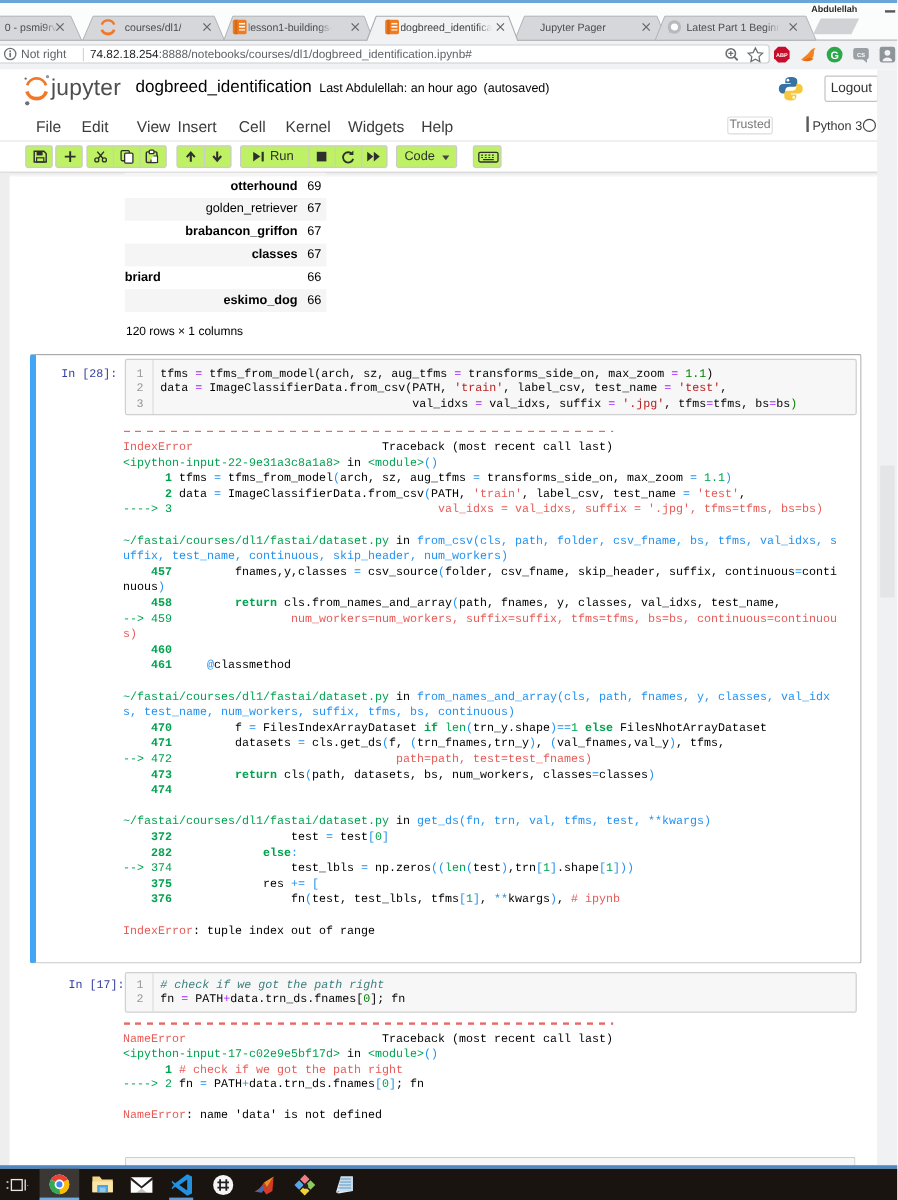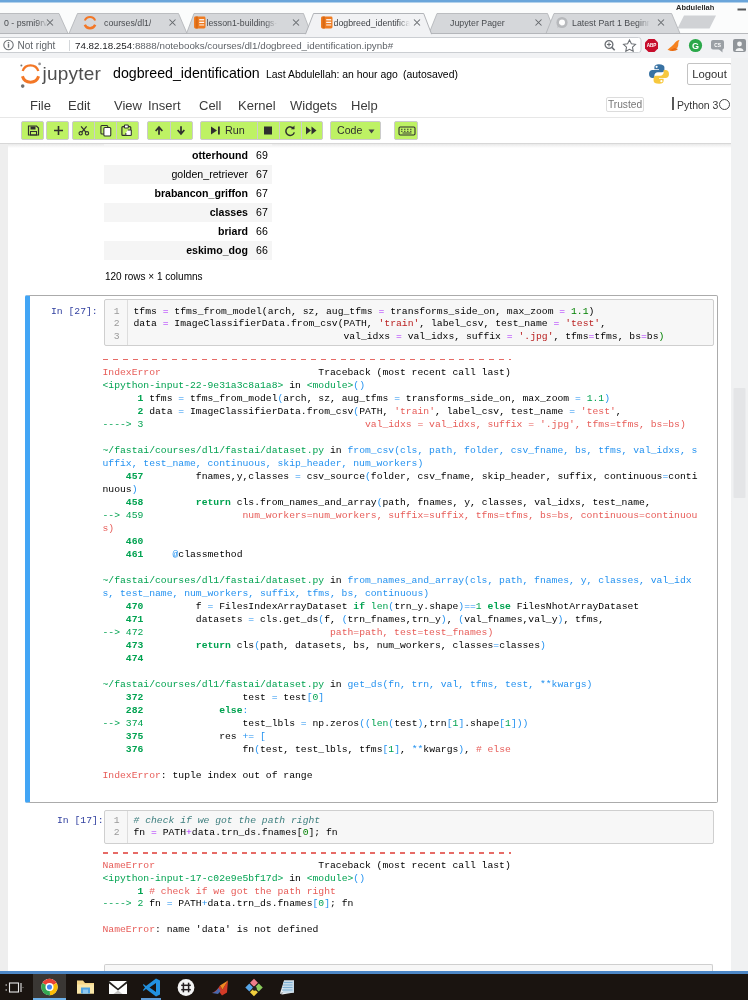--- a/index.html
+++ b/index.html
@@ -212,30 +212,30 @@
 <div class="abs" style="left:104px;top:164.8px;width:168px;height:19.1px;background:#f5f5f5;"></div>
 <div class="abs" style="left:104px;top:164.8px;width:144px;height:19.1px;font-size:10.6px;font-weight:normal;color:#000;text-align:right;line-height:19.1px">golden_retriever</div>
 <div class="abs" style="left:256px;top:164.8px;font-size:10.6px;color:#000;line-height:19.1px">67</div>
 <div class="abs" style="left:104px;top:183.9px;width:168px;height:19.1px;"></div>
 <div class="abs" style="left:104px;top:183.9px;width:144px;height:19.1px;font-size:10.6px;font-weight:bold;color:#000;text-align:right;line-height:19.1px">brabancon_griffon</div>
 <div class="abs" style="left:256px;top:183.9px;font-size:10.6px;color:#000;line-height:19.1px">67</div>
 <div class="abs" style="left:104px;top:203.0px;width:168px;height:19.1px;background:#f5f5f5;"></div>
 <div class="abs" style="left:104px;top:203.0px;width:144px;height:19.1px;font-size:10.6px;font-weight:bold;color:#000;text-align:right;line-height:19.1px">classes</div>
 <div class="abs" style="left:256px;top:203.0px;font-size:10.6px;color:#000;line-height:19.1px">67</div>
 <div class="abs" style="left:104px;top:222.1px;width:168px;height:19.1px;"></div>
-<div class="abs" style="left:104px;top:222.1px;width:144px;height:19.1px;font-size:10.6px;font-weight:bold;color:#000;text-align:right;line-height:19.1px">briard</div>
+<div class="abs" style="left:104px;top:222.1px;width:144px;height:19.1px;font-size:10.6px;font-weight:bold;color:#000;text-align:left;line-height:19.1px">briard</div>
 <div class="abs" style="left:256px;top:222.1px;font-size:10.6px;color:#000;line-height:19.1px">66</div>
 <div class="abs" style="left:104px;top:241.2px;width:168px;height:19.1px;background:#f5f5f5;"></div>
 <div class="abs" style="left:104px;top:241.2px;width:144px;height:19.1px;font-size:10.6px;font-weight:bold;color:#000;text-align:right;line-height:19.1px">eskimo_dog</div>
 <div class="abs" style="left:256px;top:241.2px;font-size:10.6px;color:#000;line-height:19.1px">66</div>
 <div class="abs" style="left:105px;top:271px;font-size:10px;color:#000">120 rows × 1 columns</div>
 <div class="abs" style="left:24.5px;top:294.5px;width:693px;height:508.5px;border:1px solid #ababab;border-left:5px solid #42A5F5;border-radius:2px"></div>
 <div class="abs" style="left:104px;top:299.4px;width:609.5px;height:47px;background:#f7f7f7;border:1px solid #cfcfcf;border-radius:2px"></div>
 <div class="abs" style="left:126.5px;top:300.4px;width:1px;height:45px;background:#ddd"></div>
-<pre style="left:51px;top:305.5px;line-height:12.8px;color:#303F9F">In [27]:</pre>
+<pre style="left:51px;top:305.5px;line-height:12.8px;color:#303F9F">In [28]:</pre>
 <pre style="left:100px;top:305.5px;line-height:12.8px;color:#999;width:19.5px;text-align:right">1
 2
 3</pre>
 <pre style="left:133.5px;top:305.5px;line-height:12.8px;color:#000">tfms <span class="op">=</span> tfms_from_model(arch, sz, aug_tfms <span class="op">=</span> transforms_side_on, max_zoom <span class="op">=</span> <span class="nu">1.1</span>)
 data <span class="op">=</span> ImageClassifierData.from_csv(PATH, <span class="st">'train'</span>, label_csv, test_name <span class="op">=</span> <span class="st">'test'</span>,
                                     val_idxs <span class="op">=</span> val_idxs, suffix <span class="op">=</span> <span class="st">'.jpg'</span>, tfms<span class="op">=</span>tfms, bs<span class="op">=</span>bs<span class="nu">)</span></pre>
 <pre style="left:102.5px;top:353px;line-height:13px;color:#000"><span class="dash"></span>
 <span class="r">IndexError</span>                           Traceback (most recent call last)
 <span class="g">&lt;ipython-input-22-9e31a3c8a1a8&gt;</span> in <span class="g">&lt;module&gt;</span><span class="b">()</span>
       <span class="gb">1</span> tfms <span class="b">=</span> tfms_from_model<span class="b">(</span>arch, sz, aug_tfms <span class="b">=</span> transforms_side_on, max_zoom <span class="b">=</span> <span class="g">1.1</span><span class="b">)</span>
@@ -258,21 +258,21 @@
     <span class="gb">471</span>         datasets <span class="b">=</span> cls.get_ds<span class="b">(</span>f, <span class="b">(</span>trn_fnames,trn_y<span class="b">)</span>, <span class="b">(</span>val_fnames,val_y<span class="b">)</span>, tfms,
 <span class="g">--&gt; 472</span> <span class="r">                               path=path, test=test_fnames)</span>
     <span class="gb">473</span>         <span class="gb">return</span> cls<span class="b">(</span>path, datasets, bs, num_workers, classes<span class="b">=</span>classes<span class="b">)</span>
     <span class="gb">474</span>
 
 <span class="g">~/fastai/courses/dl1/fastai/dataset.py</span> in <span class="b">get_ds(fn, trn, val, tfms, test, **kwargs)</span>
     <span class="gb">372</span>                 test <span class="b">=</span> test<span class="b">[</span><span class="g">0</span><span class="b">]</span>
     <span class="gb">282</span>             <span class="gb">else</span><span class="b">:</span>
 <span class="g">--&gt; 374</span>                 test_lbls <span class="b">=</span> np.zeros<span class="b">((</span><span class="g">len</span><span class="b">(</span>test<span class="b">)</span>,trn<span class="b">[</span><span class="g">1</span><span class="b">]</span>.shape<span class="b">[</span><span class="g">1</span><span class="b">]))</span>
     <span class="gb">375</span>             res <span class="b">+=</span> <span class="b">[</span>
-    <span class="gb">376</span>                 fn<span class="b">(</span>test, test_lbls, tfms<span class="b">[</span><span class="g">1</span><span class="b">]</span>, <span class="b">**</span>kwargs<span class="b">)</span>, <span class="r"># else</span>
+    <span class="gb">376</span>                 fn<span class="b">(</span>test, test_lbls, tfms<span class="b">[</span><span class="g">1</span><span class="b">]</span>, <span class="b">**</span>kwargs<span class="b">)</span>, <span class="r"># ipynb</span>
 
 <span class="r">IndexError</span>: tuple index out of range</pre>
 <div class="abs" style="left:104px;top:810px;width:609.5px;height:34px;background:#f7f7f7;border:1px solid #cfcfcf;border-radius:2px"></div>
 <div class="abs" style="left:126.5px;top:811px;width:1px;height:32px;background:#ddd"></div>
 <pre style="left:57px;top:814.6px;line-height:12.8px;color:#303F9F">In [17]:</pre>
 <pre style="left:100px;top:814.6px;line-height:12.8px;color:#999;width:19.5px;text-align:right">1
 2</pre>
 <pre style="left:133.5px;top:814.6px;line-height:12.8px;color:#000"><span class="cm"># check if we got the path right</span>
 fn <span class="op">=</span> PATH<span class="op">+</span>data.trn_ds.fnames[<span class="nu">0</span>]; fn</pre>
 <pre style="left:102.5px;top:847.6px;line-height:12.7px;color:#000"><span class="dash"></span>

